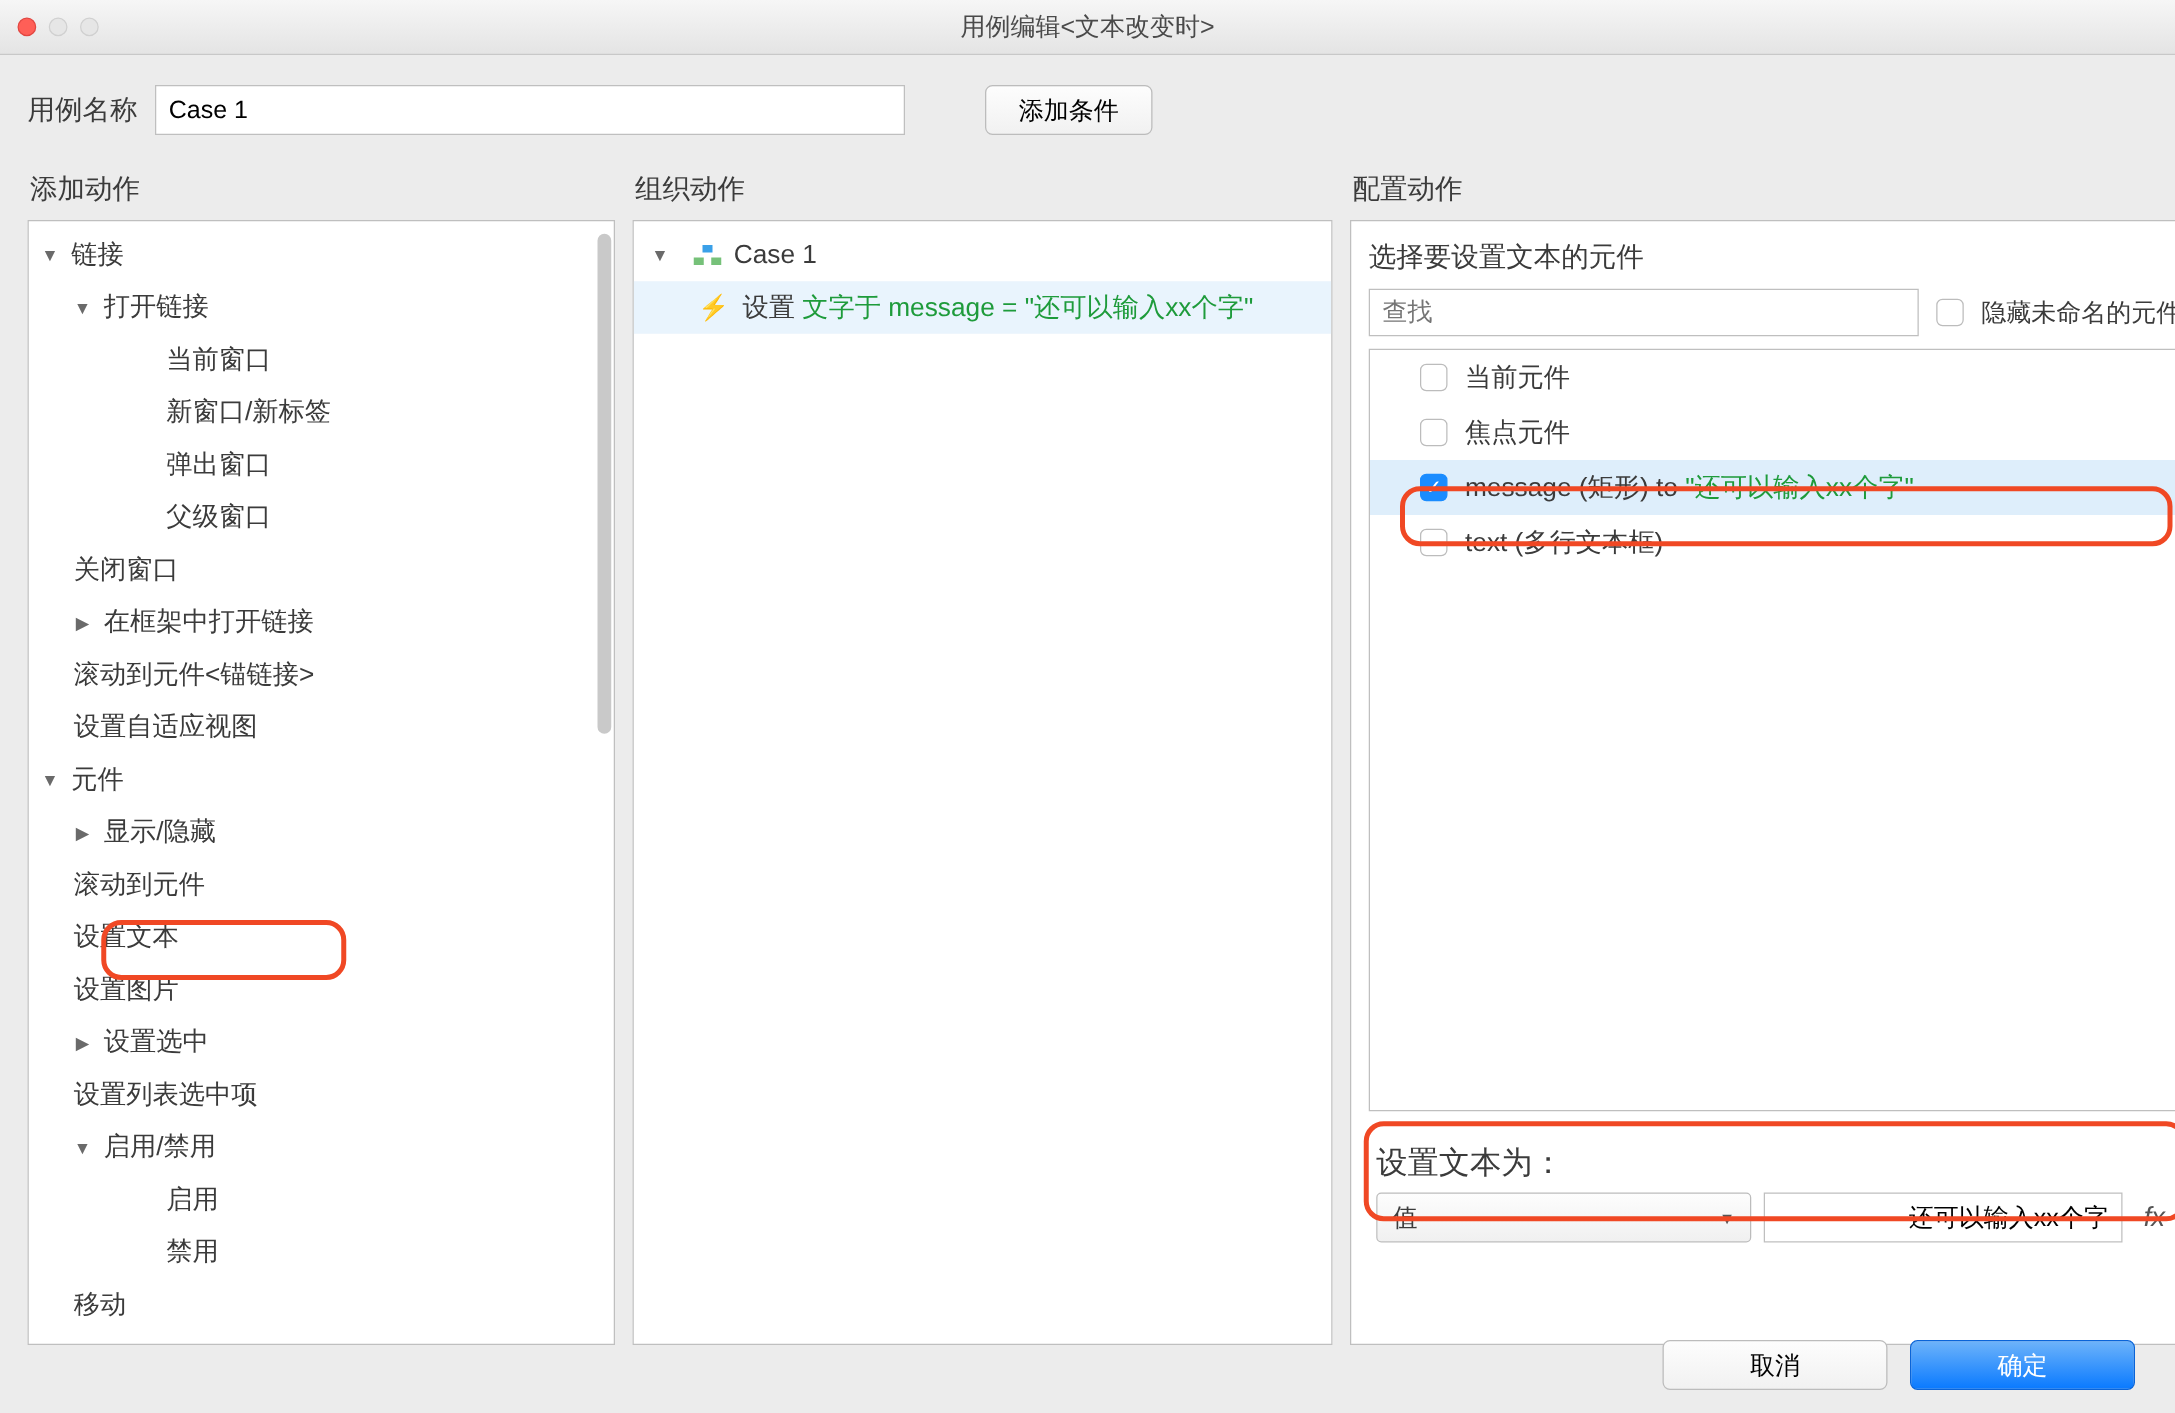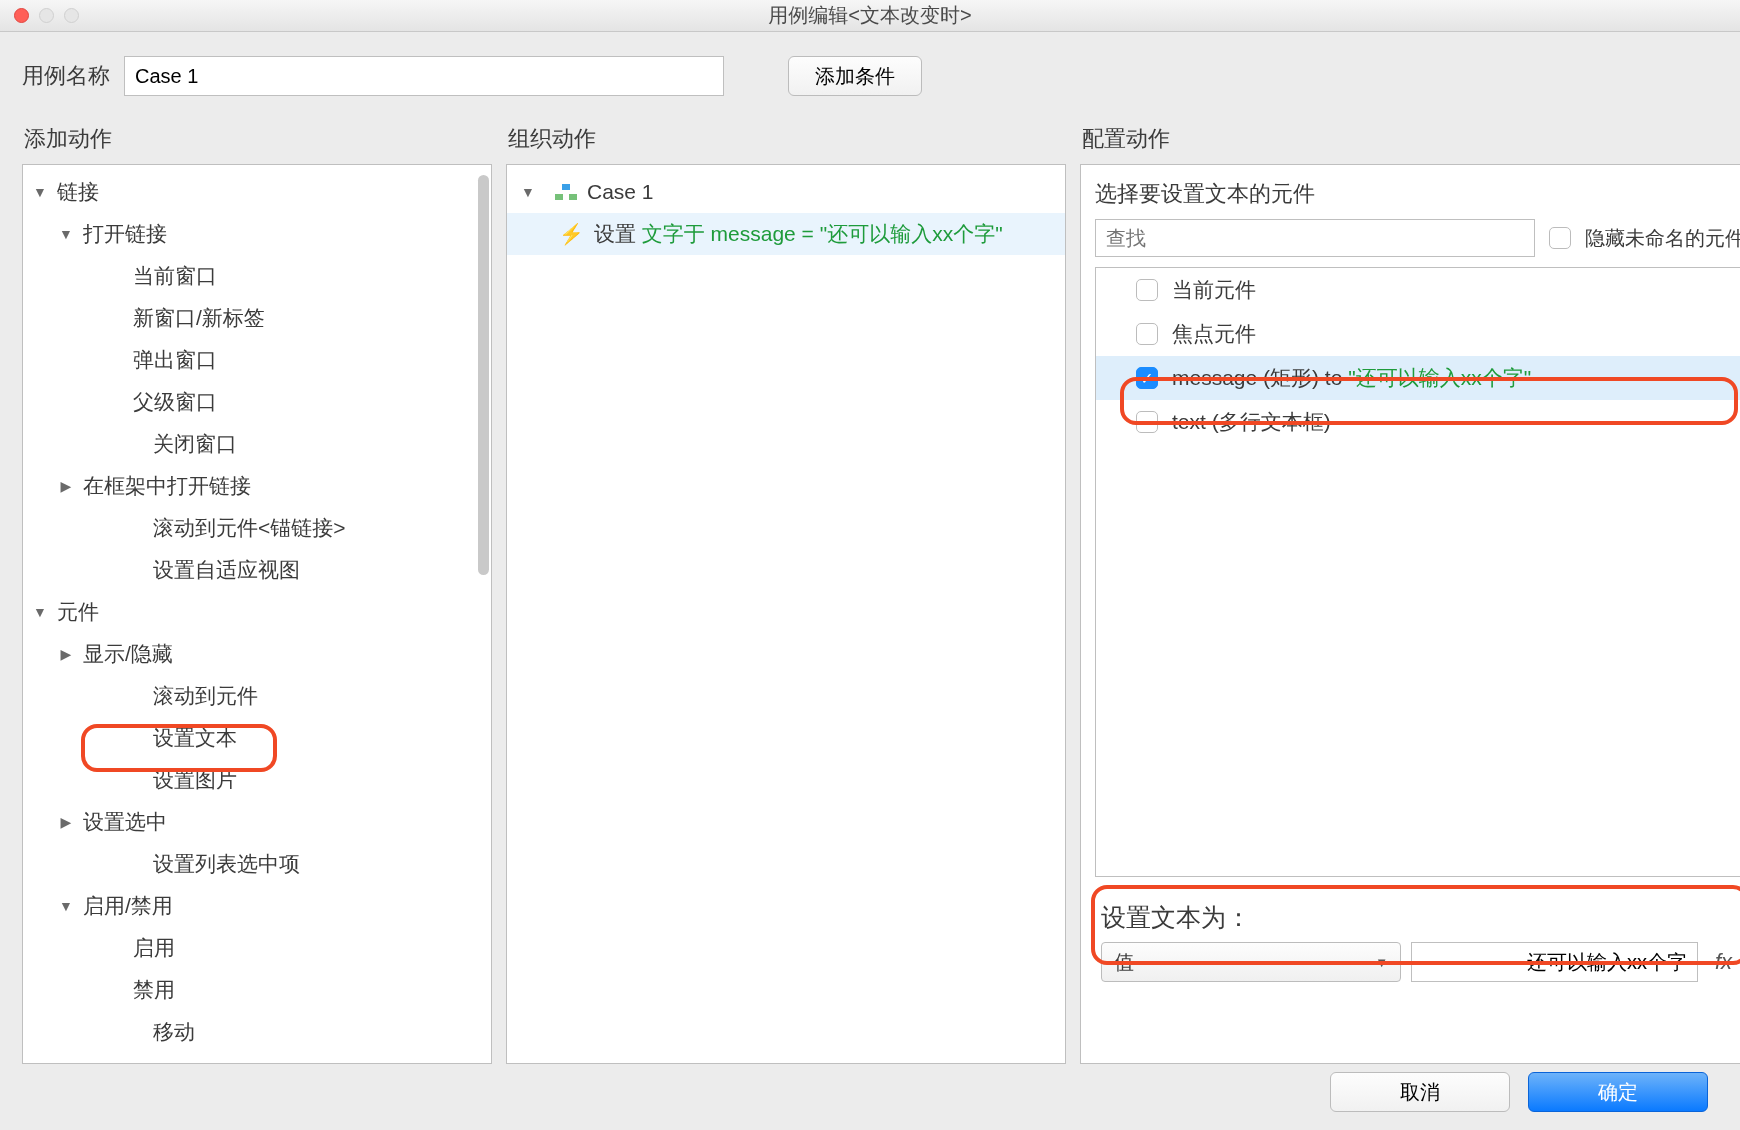--- a/index.html
+++ b/index.html
@@ -1,18 +1,18 @@
 <!DOCTYPE html>
 <html><head>
 <meta charset="utf-8">
 <style>
 * { box-sizing: border-box; margin: 0; padding: 0; font-family: -apple-system, "Helvetica Neue", Arial, sans-serif; }
 body { background: #ececec; width: 1740px; height: 1130px; overflow: hidden; font-size: 20px; color: #3b3b3b; }
 
-.titlebar { height: 32px; display: flex; align-items: center; background: linear-gradient(#f6f6f6,#e4e4e4); border-bottom: 1px solid #c8c8c8; position: relative; }
+.titlebar { height: 44px; display: flex; align-items: center; background: linear-gradient(#f6f6f6,#e4e4e4); border-bottom: 1px solid #c8c8c8; position: relative; }
 .traffic { position: absolute; left: 14px; display: flex; gap: 10px; }
 .traffic span { width: 15px; height: 15px; border-radius: 50%; display: inline-block; }
 .tl-close { background: #ff5f57; border: 1px solid #e24640; }
 .tl-min, .tl-max { background: #e6e6e6; border: 1px solid #d0d0d0; }
 .titlebar .title { margin: 0 auto; font-size: 20px; color: #4a4a4a; }
 
 .toprow { display: flex; align-items: center; padding: 24px 22px 10px 22px; gap: 14px; }
 .lbl { font-size: 22px; }
 input[type=text], .textfield { height: 40px; border: 1px solid #bfbfbf; background: #fff; padding: 0 10px; font-size: 20px; }
 #casename { width: 600px; }
@@ -20,21 +20,21 @@
 .btn.primary { background: linear-gradient(#6db3fa,#0a7aff); color: #fff; border: 1px solid #0a64d8; }
 
 .sections { display: grid; grid-template-columns: 470px 560px 680px; gap: 14px; padding: 0 22px; }
 .sec-title { font-size: 22px; margin: 18px 0 10px 2px; }
 .panel { background: #fff; border: 1px solid #bfbfbf; height: 900px; position: relative; overflow: hidden; }
 
 
 .tree { padding: 6px 0; font-size: 21px; line-height: 42px; overflow-y: auto; height: 100%; }
 .tree-row { display: flex; align-items: flex-start; height: 42px; padding-left: 10px; white-space: nowrap; }
 .indent1 { padding-left: 36px; }
-.indent2 { padding-left: 92px; margin-left: 38px; }
+.indent2 { padding-left: 36px; }
 .indent3 { padding-left: 110px; }
 .disc { font-size: 14px; color: #6a6a6a; margin-right: 10px; display: inline-flex; width: 14px; justify-content: center; }
 .disc.right::before { content: "▶"; }
 .disc.down::before { content: "▼"; }
 .scrollbar-fake { position: absolute; right: 2px; top: 10px; width: 11px; height: 400px; background: #c9c9c9; border-radius: 6px; }
 .hl-red { border: 4px solid #f04824; border-radius: 16px; position: absolute; pointer-events: none; }
 #hl-settext { left: 58px; top: 559px; width: 196px; height: 48px; }
 
 
 .org { padding: 6px 0; font-size: 21px; }

